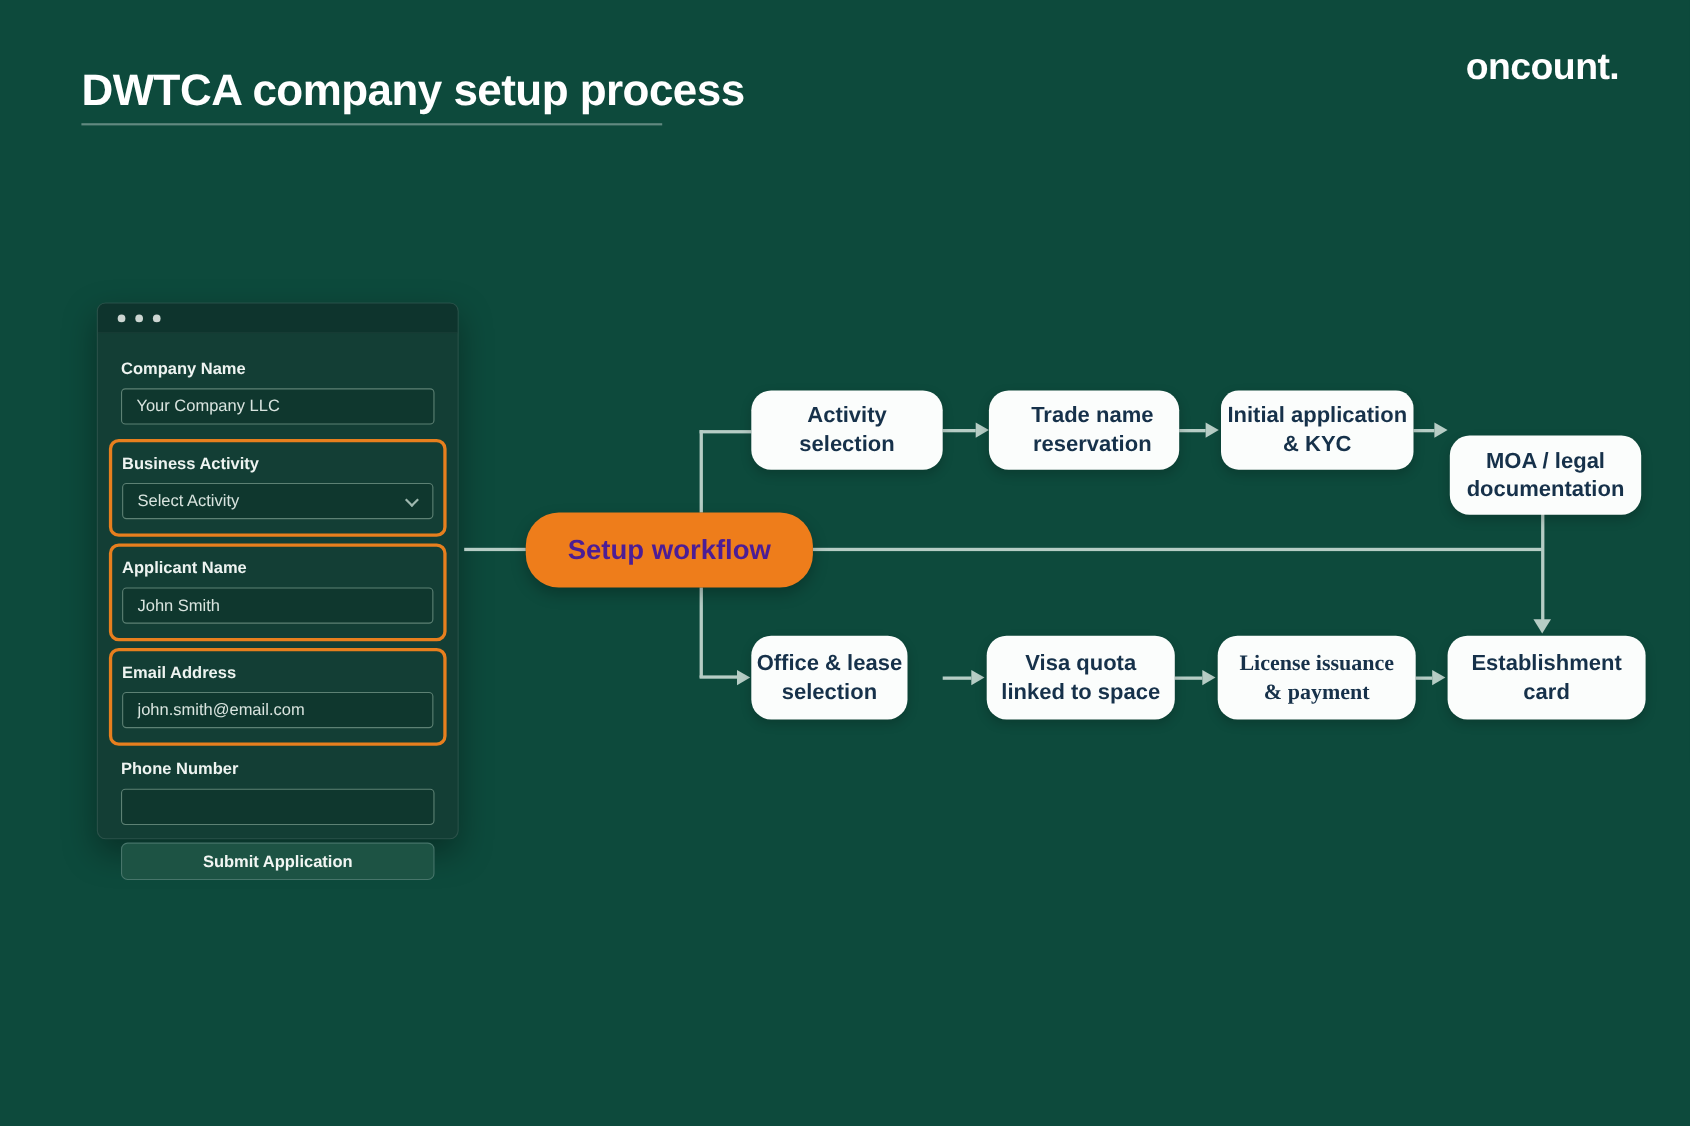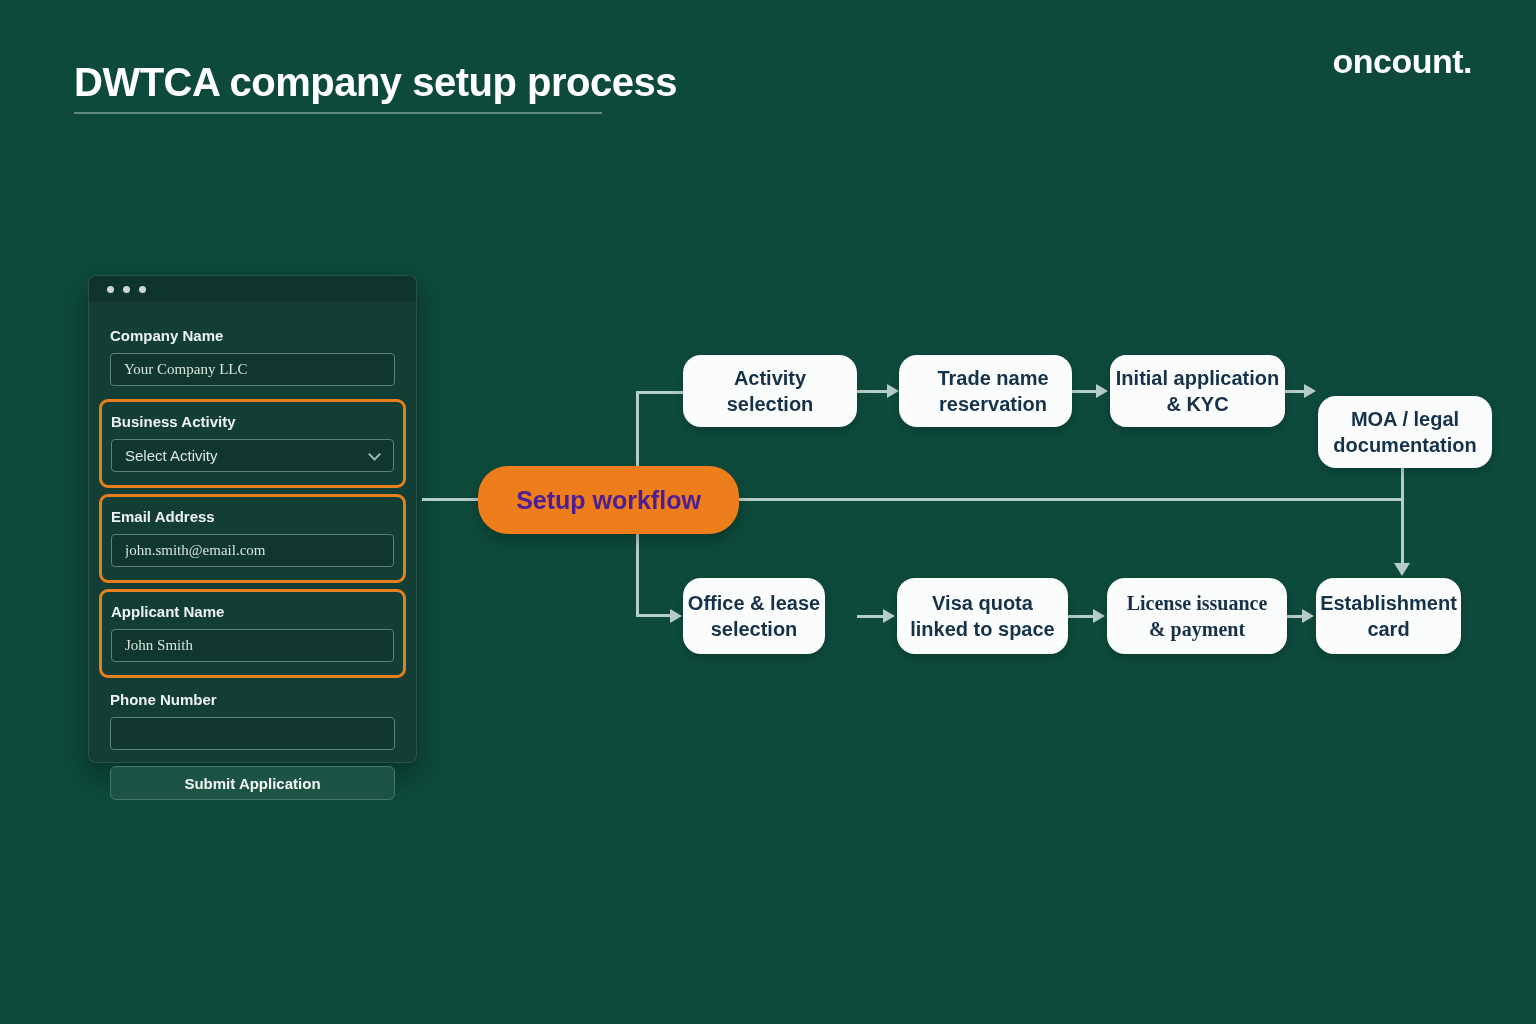--- a/index.html
+++ b/index.html
@@ -55,21 +55,21 @@
   .dot{width:7px;height:7px;border-radius:50%;background:#ccd6d2;}
   .form-body{padding:24px 21px 0 21px;}
   .field-label{
     font-size:15px;font-weight:700;color:var(--label);margin-bottom:9px;
   }
   .text-input{
     display:block;width:100%;height:33px;
     background:var(--input-bg);
     border:1px solid var(--input-border);
     border-radius:4px;
-    color:var(--value);font-size:15px;font-family:Liberation Serif, serif;
+    color:var(--value);font-size:15px;font-family:Liberation Sans, sans-serif;
     padding:0 13px;outline:none;
   }
   .select{
     position:relative;display:flex;align-items:center;
     width:100%;height:33px;
     background:var(--input-bg);
     border:1px solid var(--input-border);
     border-radius:4px;
     color:var(--value);font-size:15px;padding:0 13px;cursor:pointer;
   }
@@ -144,27 +144,27 @@
 
     <div class="group">
       <div class="field-label">Business Activity</div>
       <div class="select">
         <span>Select Activity</span>
         <span class="chevron"></span>
       </div>
     </div>
 
     <div class="group">
+      <div class="field-label">Applicant Name</div>
+      <input class="text-input" type="text" value="John Smith" style="">
+    </div>
+
+    <div class="group">
       <div class="field-label">Email Address</div>
       <input class="text-input" type="text" value="john.smith@email.com" style="">
-    </div>
-
-    <div class="group">
-      <div class="field-label">Applicant Name</div>
-      <input class="text-input" type="text" value="John Smith" style="">
     </div>
 
     <div class="plain">
       <div class="field-label">Phone Number</div>
       <input class="text-input" type="text" value="" style="">
     </div>
 
     <button class="submit-btn">Submit Application</button>
   </div>
 </div>
@@ -217,16 +217,16 @@
     <div>selection</div>
   </div>
 <div class="flow-box row-bottom" style="left:897px;width:171px;">
     <div>Visa quota</div>
     <div>linked to space</div>
   </div>
 <div class="flow-box row-bottom" style="left:1107px;width:180px;font-family:Liberation Serif, serif;">
     <div>License issuance</div>
     <div>&amp; payment</div>
   </div>
-<div class="flow-box row-bottom" style="left:1316px;width:145px;">
+<div class="flow-box row-bottom" style="left:1316px;width:180px;">
     <div>Establishment</div>
     <div>card</div>
   </div>
 
 </body></html>

